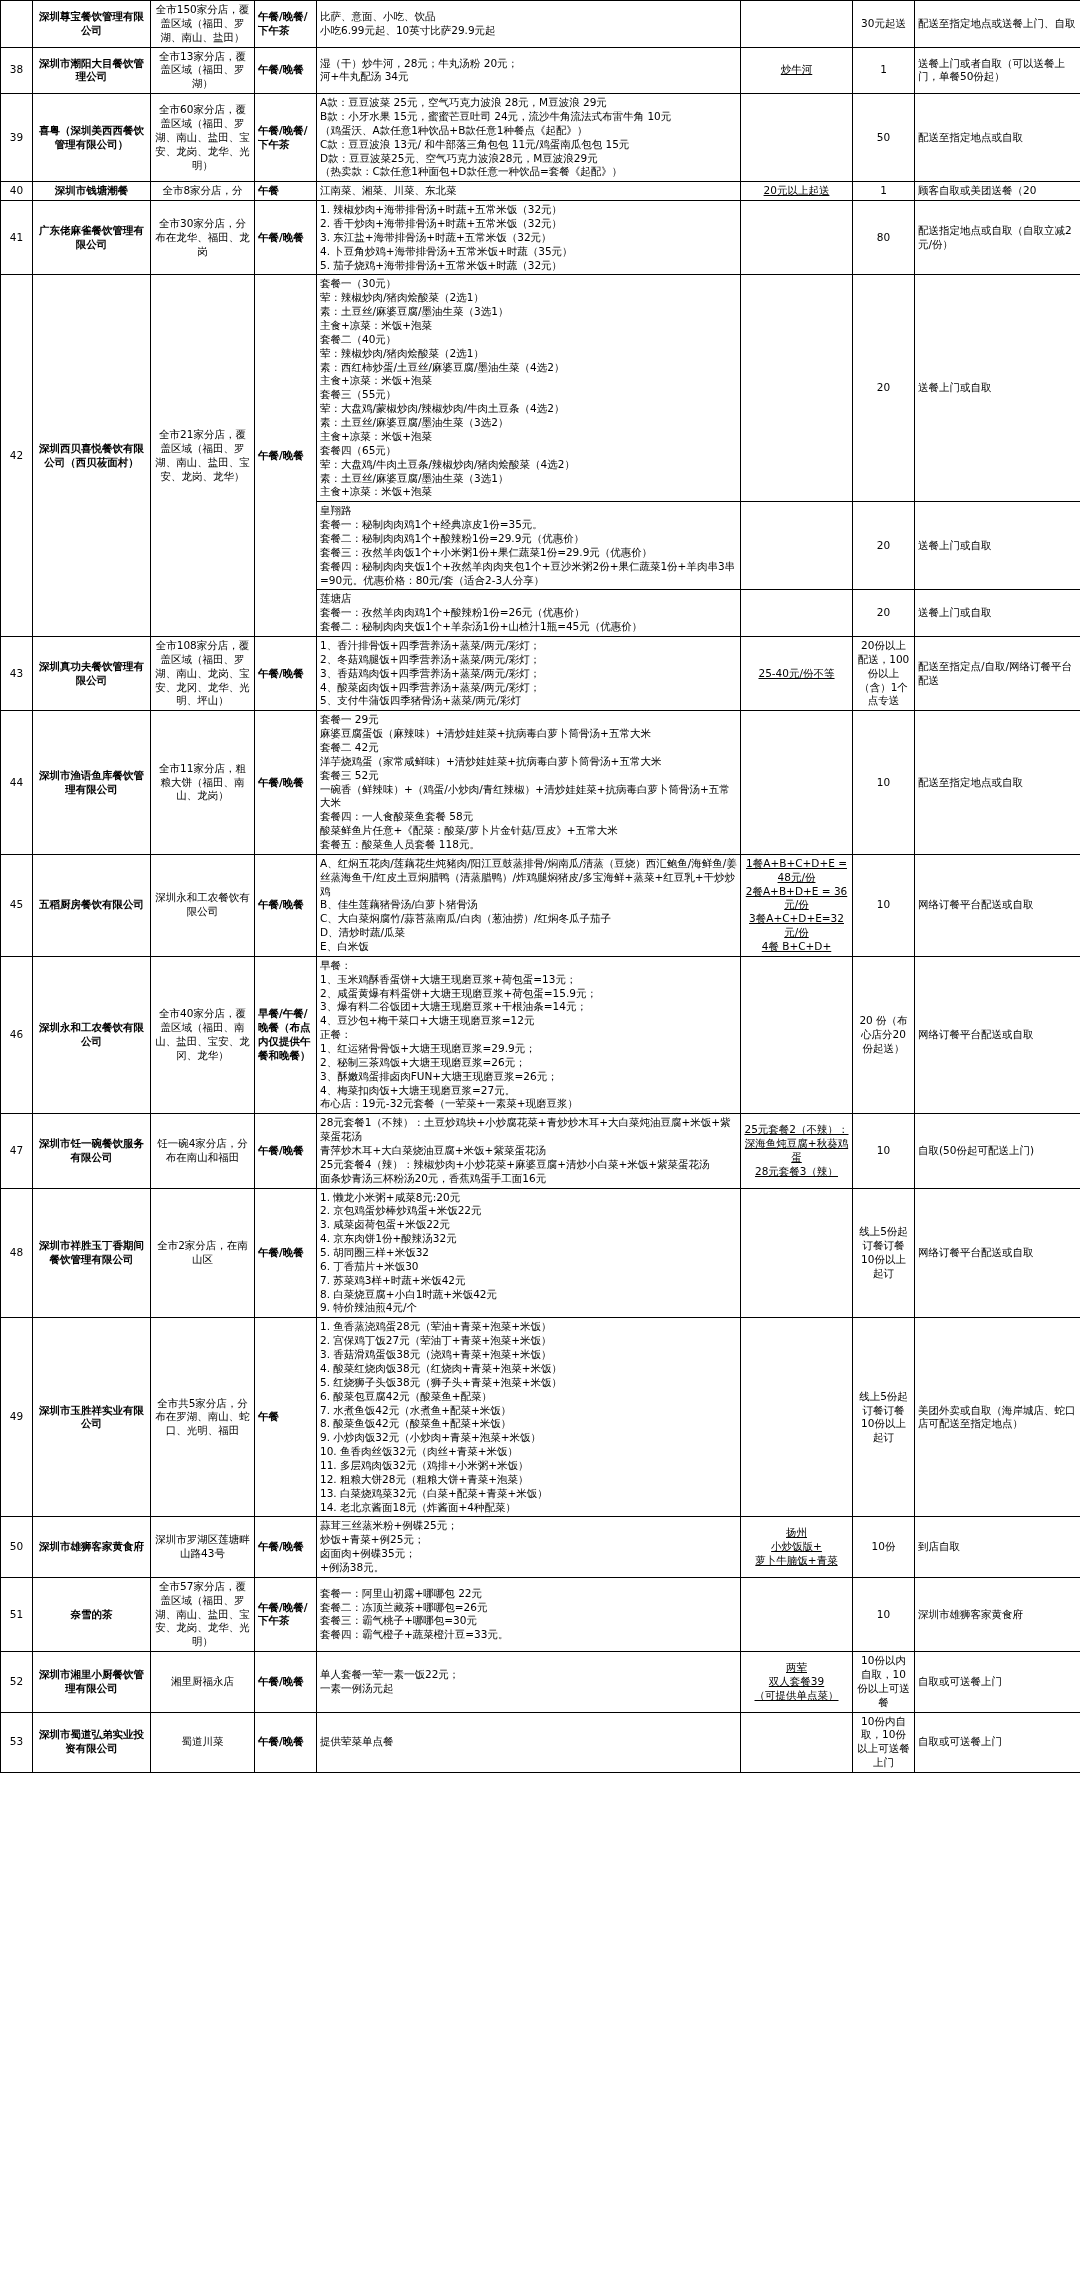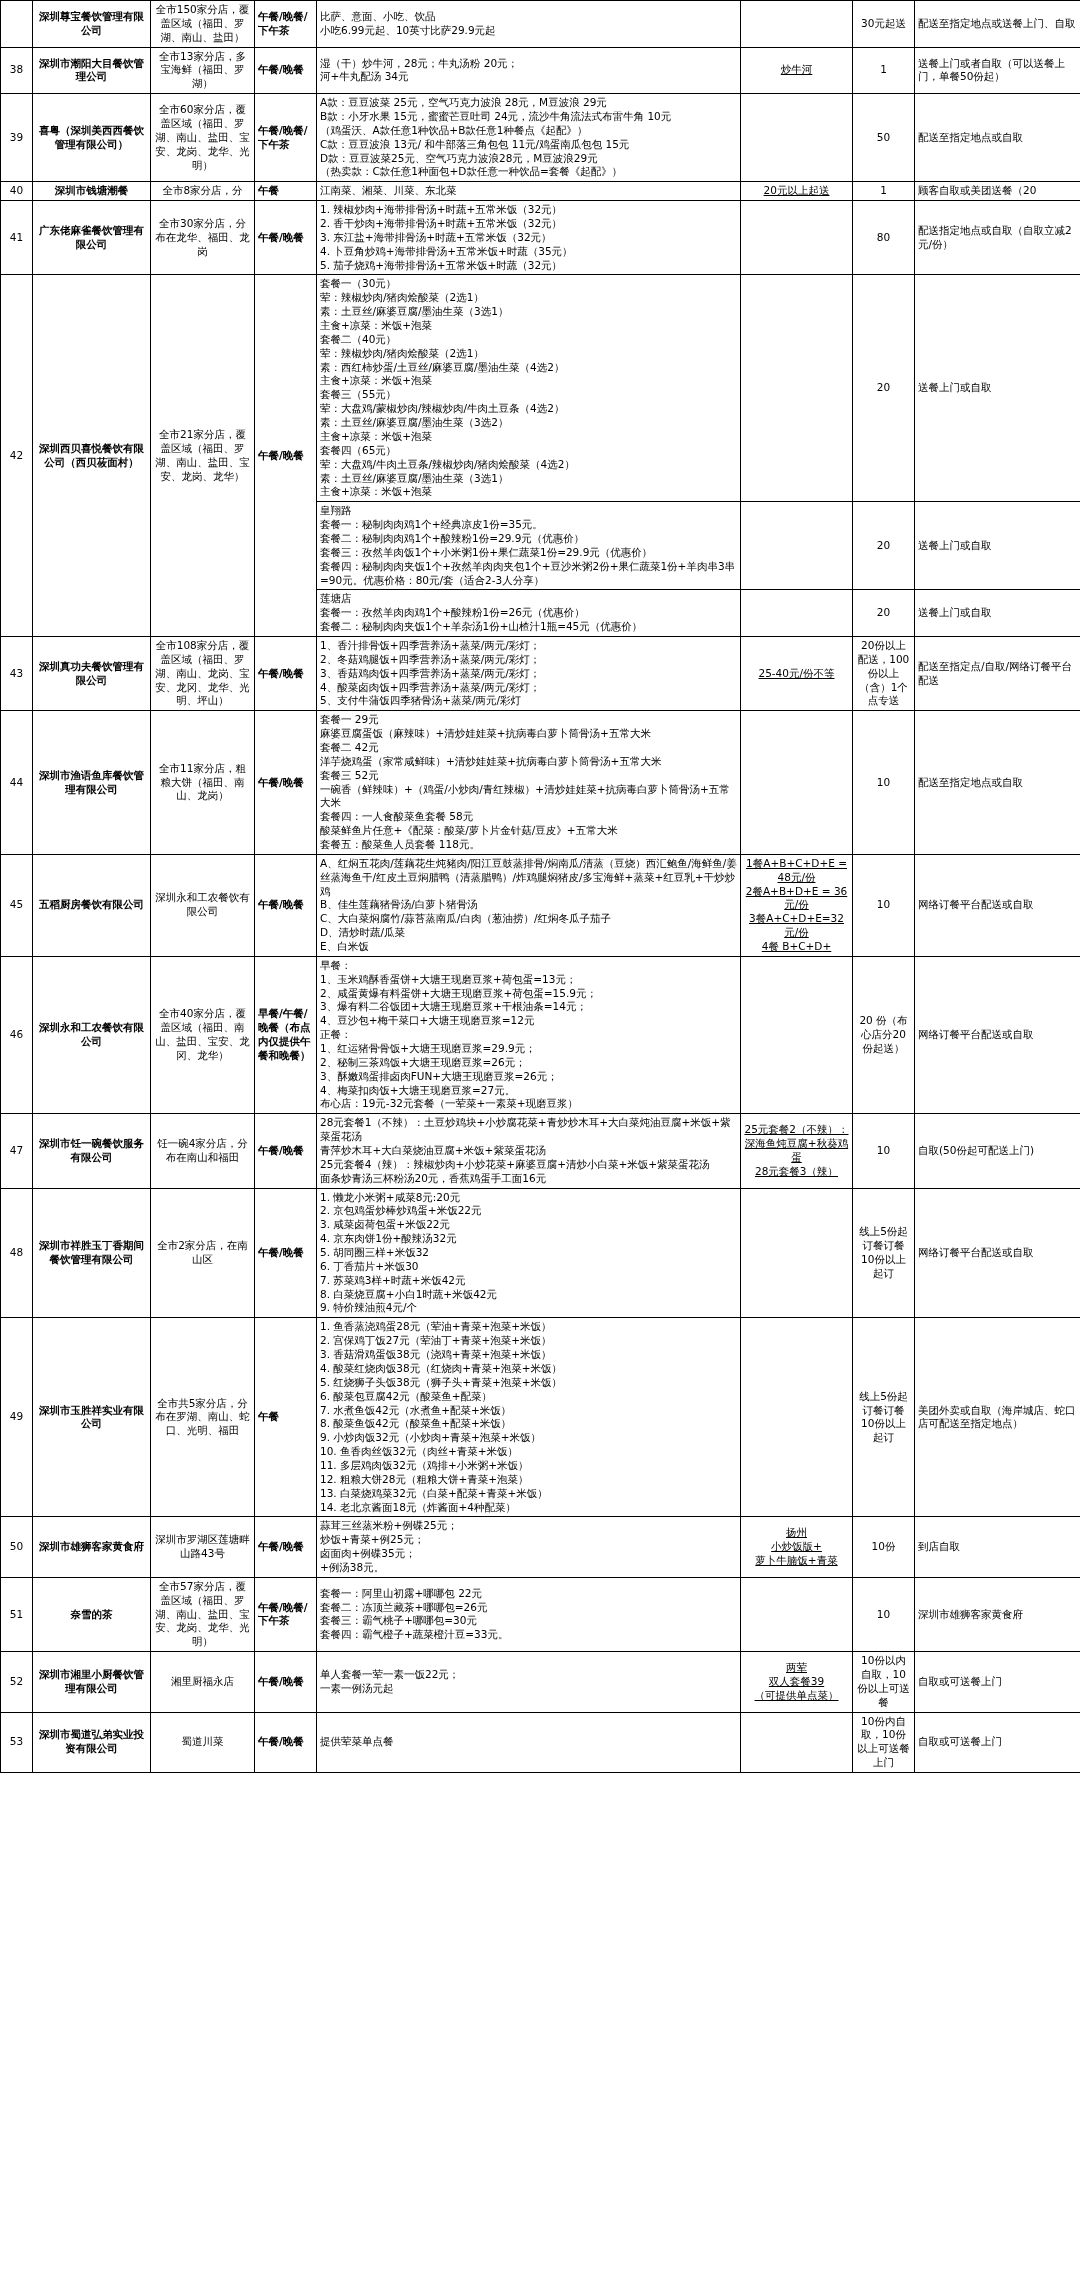--- a/index.html
+++ b/index.html
@@ -74,21 +74,21 @@
       <td class="menu menu-lines">比萨、意面、小吃、饮品
 小吃6.99元起、10英寸比萨29.9元起</td>
       <td class="price ctr-lines"></td>
       <td class="min ctr-lines">30元起送</td>
       <td class="deliv">配送至指定地点或送餐上门、自取</td>
     </tr>
 
     <tr>
       <td class="idx">38</td>
       <td class="name">深圳市潮阳大目餐饮管理公司</td>
-      <td class="area">全市13家分店，多宝海鲜（福田、罗湖）</td>
+      <td class="area">全市13家分店，覆盖区域（福田、罗湖）</td>
       <td class="meal">午餐/晚餐</td>
       <td class="menu menu-lines">湿（干）炒牛河，28元；牛丸汤粉 20元；
 河+牛丸配汤 34元</td>
       <td class="price ctr-lines">炒牛河</td>
       <td class="min ctr-lines">1</td>
       <td class="deliv">送餐上门或者自取（可以送餐上门，单餐50份起）</td>
     </tr>
 
     <tr>
       <td class="idx">39</td>

